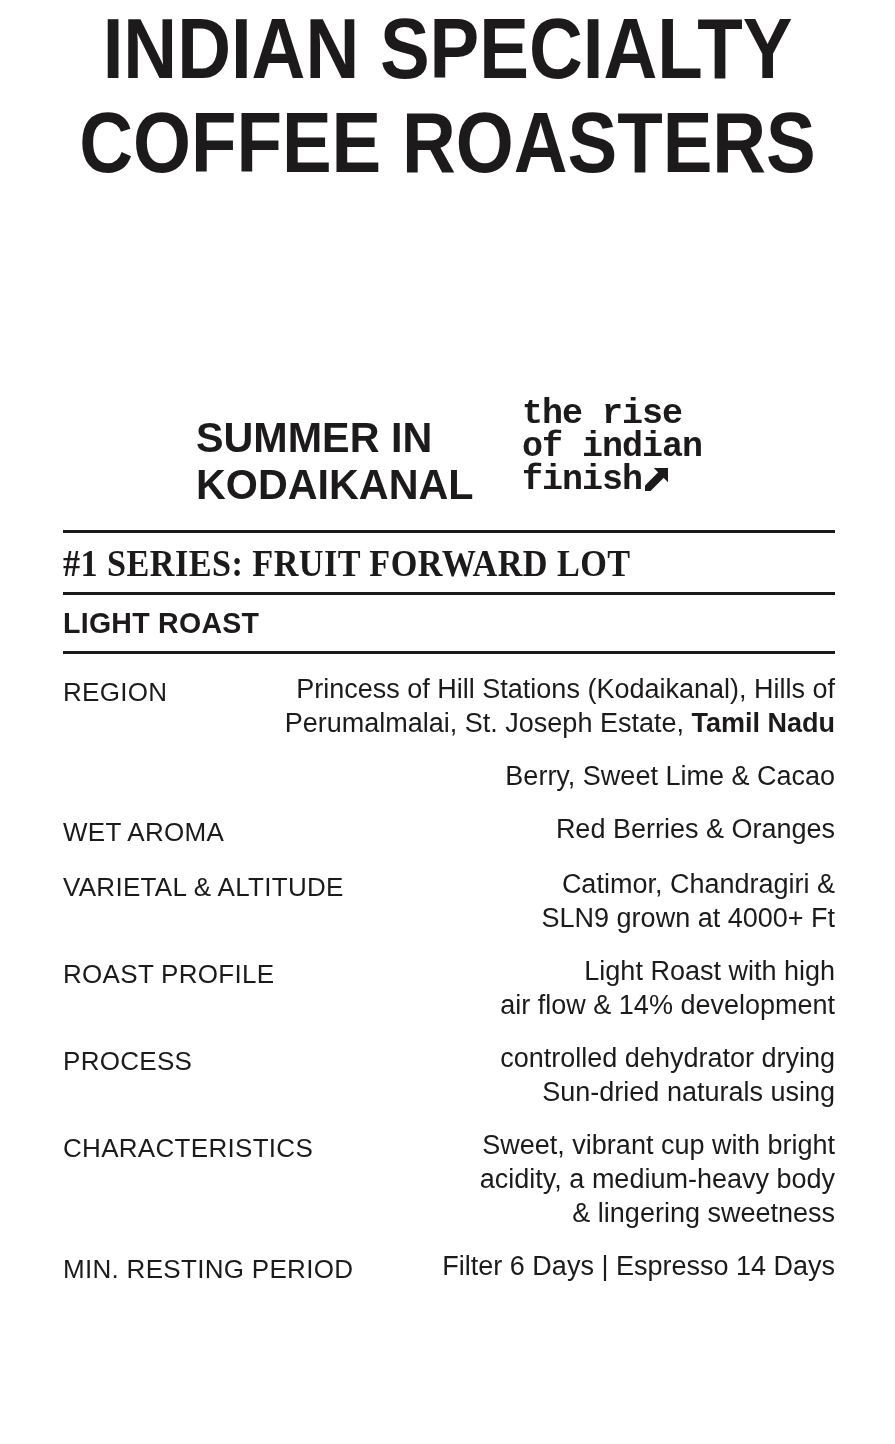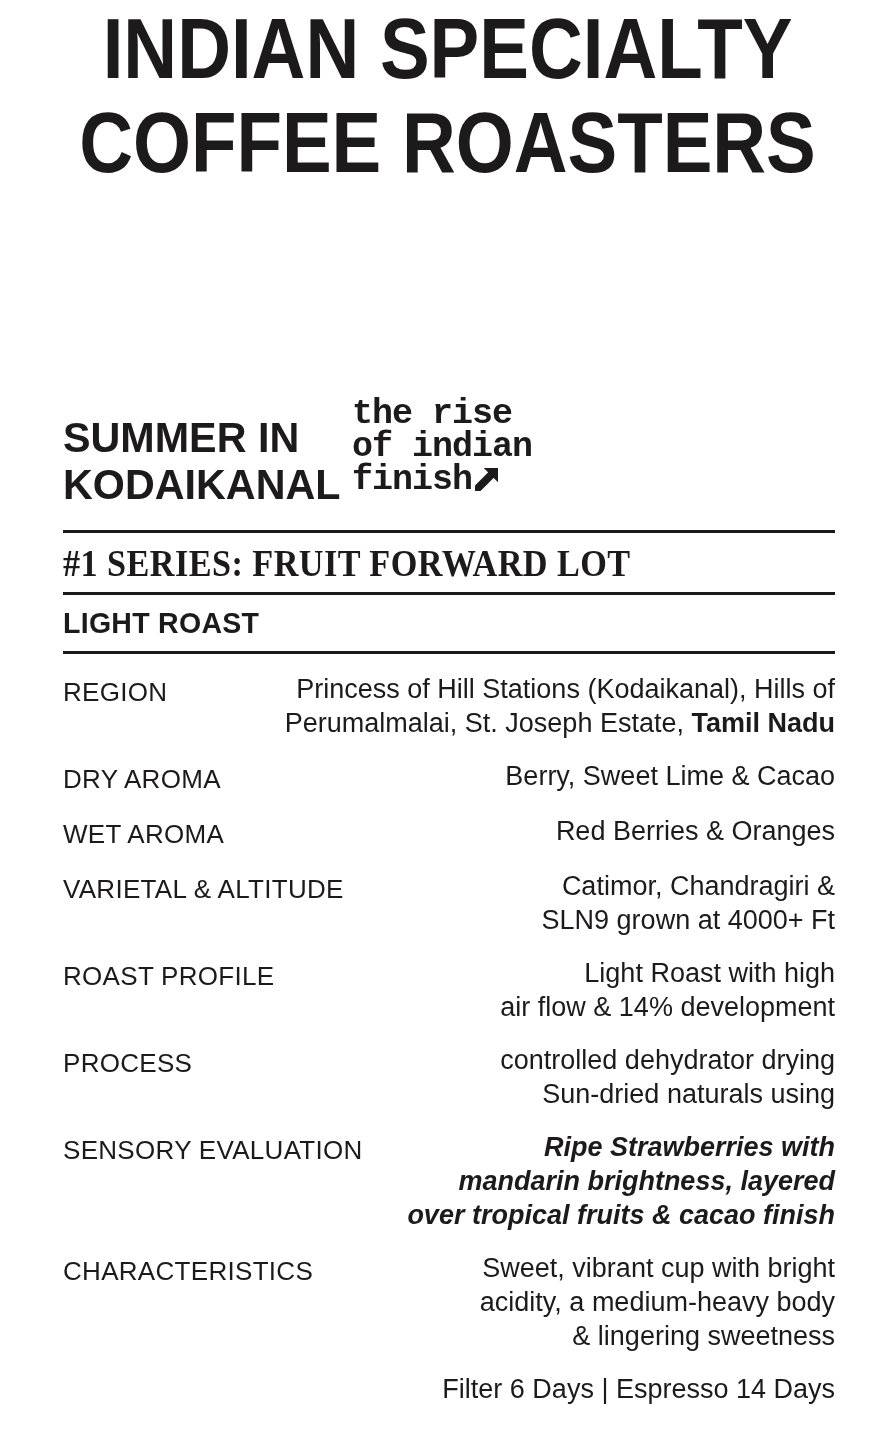--- a/index.html
+++ b/index.html
@@ -35,22 +35,23 @@
 
   
   .content {
     padding: 0 60px 0 63px;
   }
 
   
   .product-row {
     margin-top: 228px;
     display: flex;
-    justify-content: flex-start;
+    justify-content: center;
     align-items: flex-start;
+    gap: 37px;
   }
   .product-name {
     font-size: 43px;
     line-height: 47px;
     font-weight: 800;
     letter-spacing: 0px;
     padding-top: 16px;
     transform: scaleX(0.96);
     transform-origin: left top;
   }
@@ -181,21 +182,20 @@
 
       <div class="detail-row">
         <div class="detail-label">REGION</div>
         <div class="detail-value">
           <span class="vline">Princess of Hill Stations (Kodaikanal), Hills of</span>
           <span class="vline"><span>Perumalmalai, St. Joseph Estate,</span> <span class="bold-suffix">Tamil Nadu</span></span>
         </div>
       </div>
 
       <div class="detail-row">
-        <div class="detail-label">DRY AROMA</div>
         <div class="detail-value">
           <span class="vline">Berry, Sweet Lime &amp; Cacao</span>
         </div>
       </div>
 
       <div class="detail-row">
         <div class="detail-label">WET AROMA</div>
         <div class="detail-value">
           <span class="vline">Red Berries &amp; Oranges</span>
         </div>
@@ -218,39 +218,32 @@
       </div>
 
       <div class="detail-row">
         <div class="detail-label">PROCESS</div>
         <div class="detail-value">
           <span class="vline">controlled dehydrator drying</span>
           <span class="vline">Sun-dried naturals using</span>
         </div>
       </div>
 
-      <div class="detail-row">
-        <div class="detail-label">SENSORY EVALUATION</div>
-        <div class="detail-value value-bold-italic">
-          <span class="vline">Ripe Strawberries with</span>
-          <span class="vline">mandarin brightness, layered</span>
-          <span class="vline">over tropical fruits &amp; cacao finish</span>
-        </div>
-      </div>
 
       <div class="detail-row">
         <div class="detail-label">CHARACTERISTICS</div>
         <div class="detail-value">
           <span class="vline">Sweet, vibrant cup with bright</span>
           <span class="vline">acidity, a medium-heavy body</span>
           <span class="vline">&amp; lingering sweetness</span>
         </div>
       </div>
 
       <div class="detail-row">
+        <div class="detail-label">MIN. RESTING PERIOD</div>
         <div class="detail-value">
           <span class="vline">Filter 6 Days | Espresso 14 Days</span>
         </div>
       </div>
 
     </div>
   </div>
 </div>
 
 </body></html>

